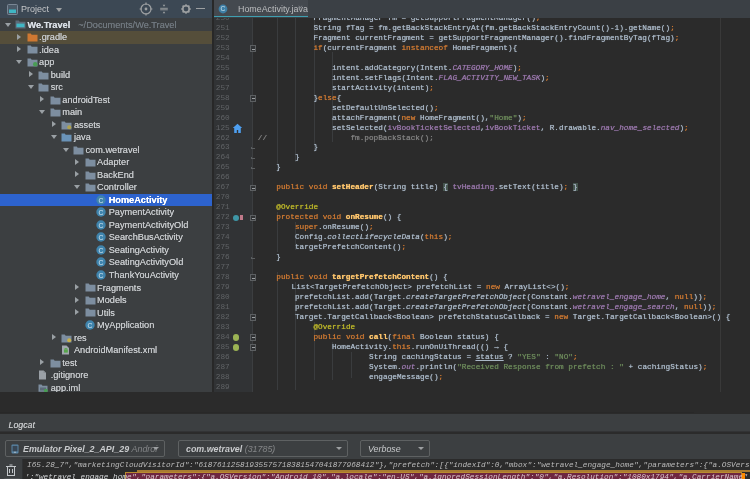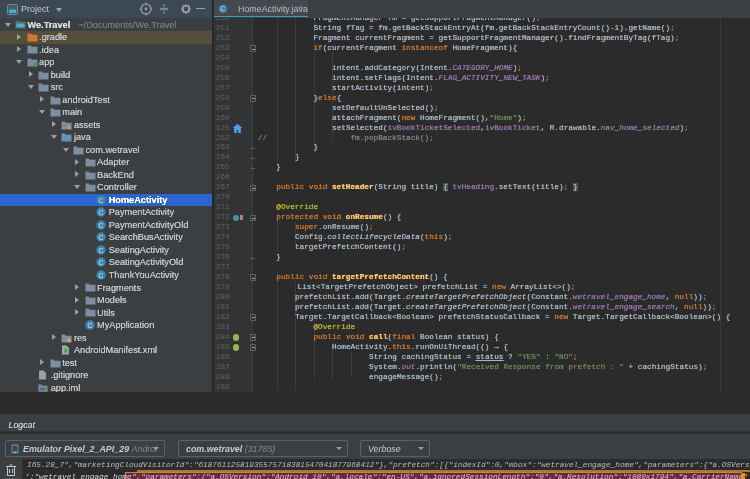--- a/index.html
+++ b/index.html
@@ -117,21 +117,21 @@
         <div class="cl" style="top:153.44px;left:81.40px"><span class="d">}</span></div>
         <div class="cl" style="top:163.40px;left:62.85px"><span class="d">}</span></div>
         <div class="cl" style="top:183.32px;left:62.85px"><span class="k">public&nbsp;void&nbsp;</span><span class="m">setHeader</span><span class="d">(String&nbsp;title)&nbsp;</span><span class="hl">{</span><span class="d">&nbsp;</span><span class="p">tvHeading</span><span class="d">.setText(title)</span><span class="k">;</span><span class="d">&nbsp;</span><span class="hl">}</span></div>
         <div class="cl" style="top:203.24px;left:62.85px"><span class="a">@Override</span></div>
         <div class="cl" style="top:213.20px;left:62.85px"><span class="k">protected&nbsp;void&nbsp;</span><span class="m">onResume</span><span class="d">()&nbsp;{</span></div>
         <div class="cl" style="top:223.16px;left:81.40px"><span class="k">super</span><span class="d">.onResume()</span><span class="k">;</span></div>
         <div class="cl" style="top:233.12px;left:81.40px"><span class="d">Config.</span><span class="di">collectLifecycleData</span><span class="d">(</span><span class="k">this</span><span class="d">)</span><span class="k">;</span></div>
         <div class="cl" style="top:243.08px;left:81.40px"><span class="d">targetPrefetchContent()</span><span class="k">;</span></div>
         <div class="cl" style="top:253.04px;left:62.85px"><span class="d">}</span></div>
         <div class="cl" style="top:272.96px;left:62.85px"><span class="k">public&nbsp;void&nbsp;</span><span class="m">targetPrefetchContent</span><span class="d">()&nbsp;{</span></div>
-        <div class="cl" style="top:282.92px;left:84px"><span class="d">List&lt;TargetPrefetchObject&gt;&nbsp;prefetchList&nbsp;=&nbsp;</span><span class="k">new&nbsp;</span><span class="d">ArrayList&lt;&gt;()</span><span class="k">;</span></div>
+        <div class="cl" style="top:282.92px;left:78px"><span class="d">List&lt;TargetPrefetchObject&gt;&nbsp;prefetchList&nbsp;=&nbsp;</span><span class="k">new&nbsp;</span><span class="d">ArrayList&lt;&gt;()</span><span class="k">;</span></div>
         <div class="cl" style="top:292.88px;left:81.40px"><span class="d">prefetchList.add(Target.</span><span class="di">createTargetPrefetchObject</span><span class="d">(Constant.</span><span class="pi">wetravel_engage_home</span><span class="d">,&nbsp;</span><span class="k">null</span><span class="d">))</span><span class="k">;</span></div>
         <div class="cl" style="top:302.84px;left:81.40px"><span class="d">prefetchList.add(Target.</span><span class="di">createTargetPrefetchObject</span><span class="d">(Constant.</span><span class="pi">wetravel_engage_search</span><span class="d">,&nbsp;</span><span class="k">null</span><span class="d">))</span><span class="k">;</span></div>
         <div class="cl" style="top:312.80px;left:81.40px"><span class="d">Target.TargetCallback&lt;Boolean&gt;&nbsp;prefetchStatusCallback&nbsp;=&nbsp;</span><span class="k">new&nbsp;</span><span class="d">Target.TargetCallback&lt;Boolean&gt;()&nbsp;{</span></div>
         <div class="cl" style="top:322.76px;left:99.96px"><span class="a">@Override</span></div>
         <div class="cl" style="top:332.72px;left:99.96px"><span class="k">public&nbsp;void&nbsp;</span><span class="m">call</span><span class="d">(</span><span class="k">final&nbsp;</span><span class="d">Boolean&nbsp;status)&nbsp;{</span></div>
         <div class="cl" style="top:342.68px;left:118.51px"><span class="d">HomeActivity.</span><span class="k">this</span><span class="d">.runOnUiThread(()&nbsp;→&nbsp;{</span></div>
         <div class="cl" style="top:352.64px;left:155.61px"><span class="d">String&nbsp;cachingStatus&nbsp;=&nbsp;</span><span class="du">status</span><span class="d">&nbsp;?&nbsp;</span><span class="s">"YES"</span><span class="d">&nbsp;:&nbsp;</span><span class="s">"NO"</span><span class="k">;</span></div>
         <div class="cl" style="top:362.60px;left:155.61px"><span class="d">System.</span><span class="pi">out</span><span class="d">.println(</span><span class="s">"Received&nbsp;Response&nbsp;from&nbsp;prefetch&nbsp;:&nbsp;"</span><span class="d">&nbsp;+&nbsp;cachingStatus)</span><span class="k">;</span></div>
         <div class="cl" style="top:372.56px;left:155.61px"><span class="d">engageMessage()</span><span class="k">;</span></div>
         <div class="fold" style="top:45.26px"></div>

